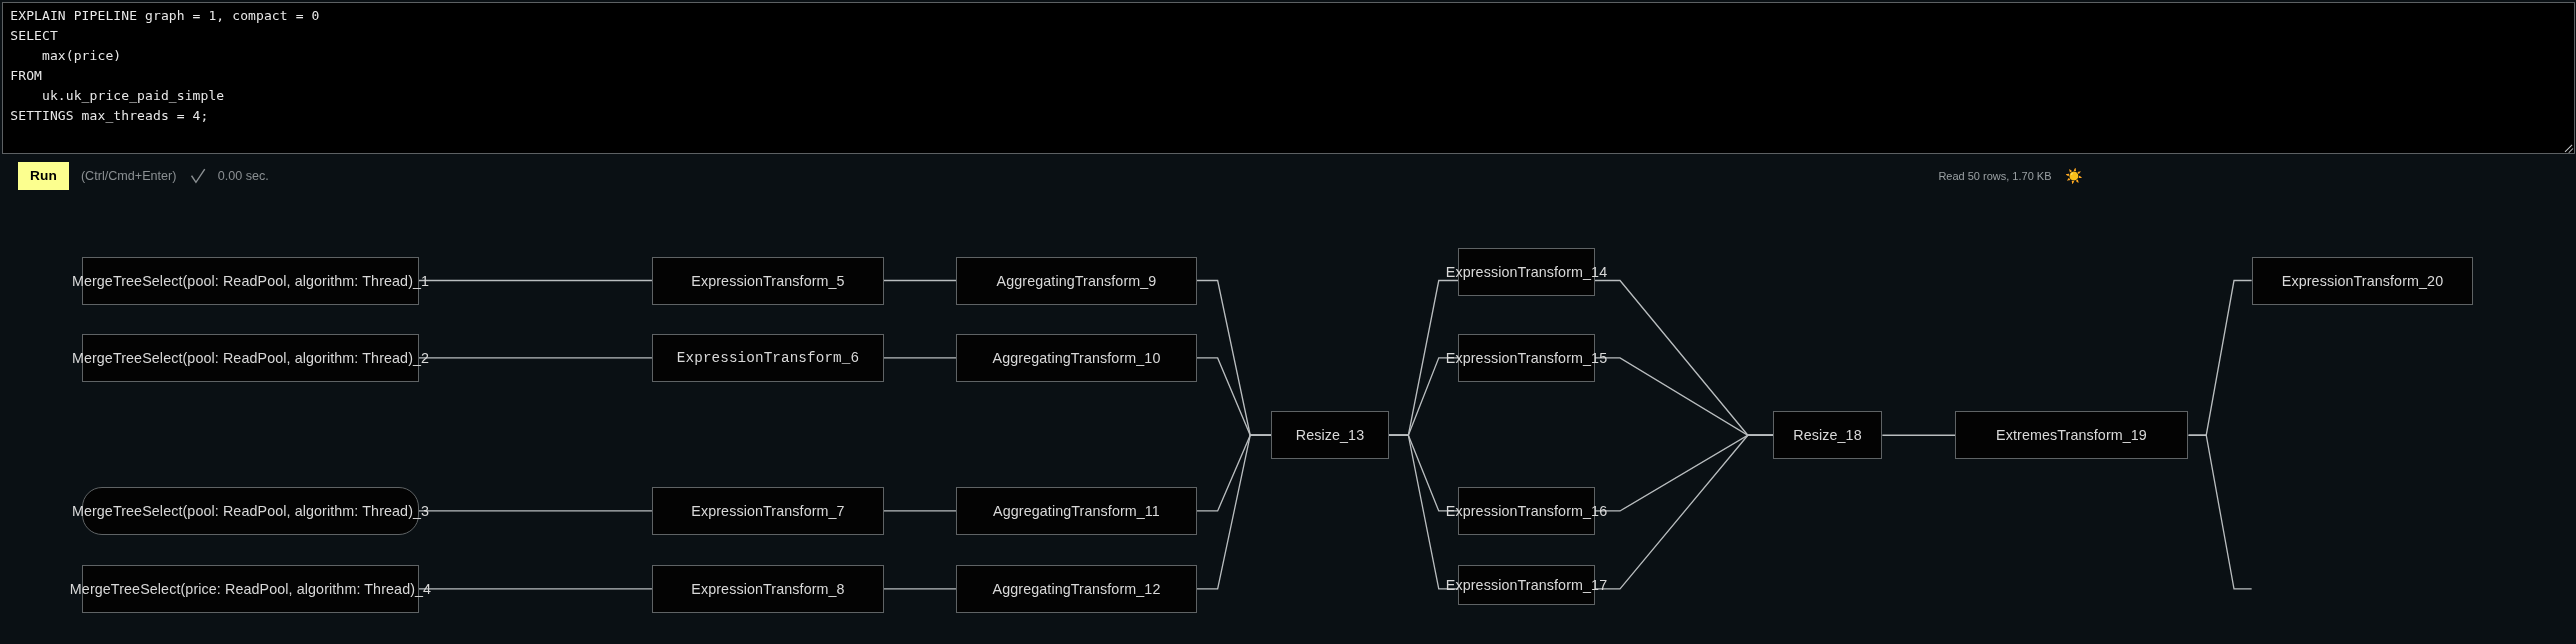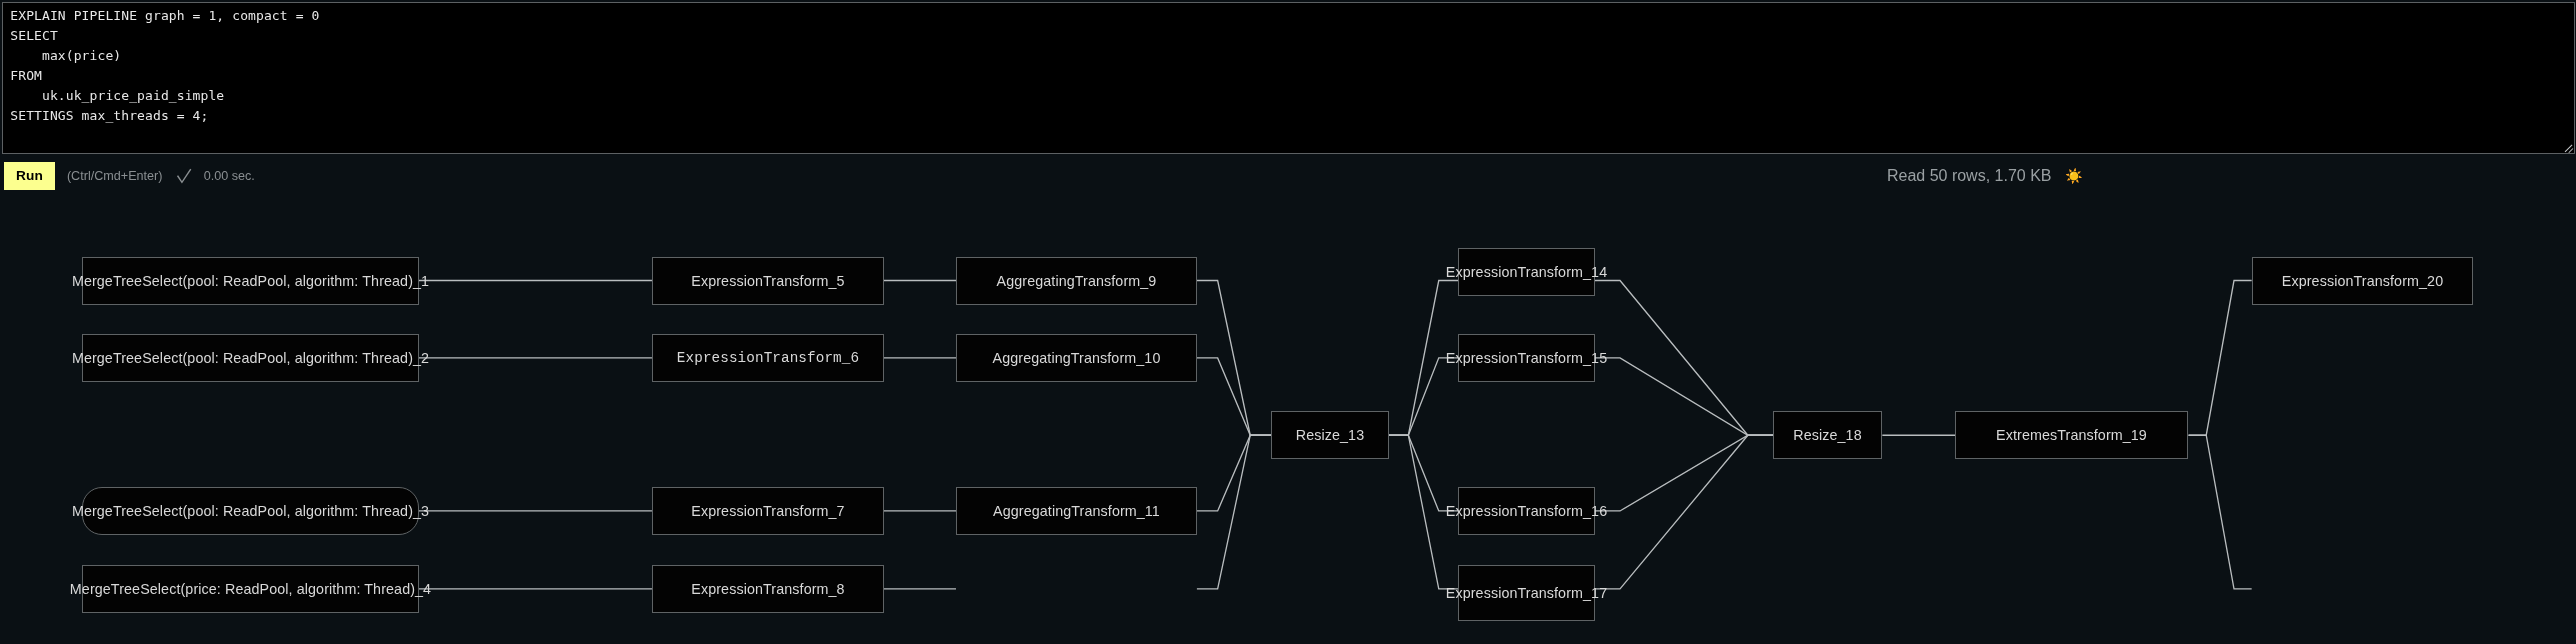--- a/index.html
+++ b/index.html
@@ -64,21 +64,21 @@
 
   
   #toolbar {
     position: absolute;
     left: 0;
     top: 159px;
     width: 2096px;
     height: 34px;
     display: flex;
     align-items: center;
-    padding-left: 4px;
+    padding-left: 18px;
     padding-right: 13px;
   }
   #run-button {
     background: #fcff8f;
     color: #000000;
     border: none;
     font-family: "Liberation Sans", sans-serif;
     font-weight: bold;
     font-size: 13.7px;
     line-height: 1;
@@ -101,21 +101,21 @@
   }
   #elapsed {
     color: #8a8f92;
     font-size: 12.6px;
     margin-left: 12px;
     white-space: nowrap;
   }
   #spacer { flex: 1 1 auto; }
   #stats {
     color: #9aa0a3;
-    font-size: 16px;
+    font-size: 11px;
     white-space: nowrap;
   }
   #theme-toggle {
     margin-left: 13.7px;
     font-size: 14.3px;
     line-height: 1;
     cursor: pointer;
     user-select: none;
   }
 
@@ -233,33 +233,36 @@
       </div>
       <div class="node" style="left: 956px; top: 64px; width: 241px; height: 48px; background: rgb(3, 3, 3); border-color: rgb(95, 99, 101); color: rgb(217, 217, 217);">
         <span>AggregatingTransform_9</span>
       </div>
       <div class="node" style="left: 956px; top: 141px; width: 241px; height: 48px; background: rgb(3, 3, 3); border-color: rgb(95, 99, 101); color: rgb(217, 217, 217);">
         <span>AggregatingTransform_10</span>
       </div>
       <div class="node" style="left: 956px; top: 294px; width: 241px; height: 48px; background: rgb(3, 3, 3); border-color: rgb(95, 99, 101); color: rgb(217, 217, 217);">
         <span>AggregatingTransform_11</span>
       </div>
+      <div class="node" style="left: 956px; top: 372px; width: 241px; height: 48px; background: rgb(3, 3, 3); border-color: rgb(95, 99, 101); color: rgb(217, 217, 217);">
+        <span>AggregatingTransform_12</span>
+      </div>
       <div class="node" style="left: 1271px; top: 218px; width: 118px; height: 48px; background: rgb(3, 3, 3); border-color: rgb(95, 99, 101); color: rgb(217, 217, 217);">
         <span>Resize_13</span>
       </div>
       <div class="node" style="left: 1458px; top: 55px; width: 137px; height: 48px; background: rgb(3, 3, 3); border-color: rgb(95, 99, 101); color: rgb(217, 217, 217);">
         <span>ExpressionTransform_14</span>
       </div>
       <div class="node" style="left: 1458px; top: 141px; width: 137px; height: 48px; background: rgb(3, 3, 3); border-color: rgb(95, 99, 101); color: rgb(217, 217, 217);">
         <span>ExpressionTransform_15</span>
       </div>
       <div class="node" style="left: 1458px; top: 294px; width: 137px; height: 48px; background: rgb(3, 3, 3); border-color: rgb(95, 99, 101); color: rgb(217, 217, 217);">
         <span>ExpressionTransform_16</span>
       </div>
-      <div class="node" style="left: 1458px; top: 372px; width: 137px; height: 56px; background: rgb(3, 3, 3); border-color: rgb(95, 99, 101); color: rgb(217, 217, 217);">
+      <div class="node" style="left: 1458px; top: 372px; width: 137px; height: 40px; background: rgb(3, 3, 3); border-color: rgb(95, 99, 101); color: rgb(217, 217, 217);">
         <span>ExpressionTransform_17</span>
       </div>
       <div class="node" style="left: 1773px; top: 218px; width: 109px; height: 48px; background: rgb(3, 3, 3); border-color: rgb(95, 99, 101); color: rgb(217, 217, 217);">
         <span>Resize_18</span>
       </div>
       <div class="node" style="left: 1955px; top: 218px; width: 233px; height: 48px; background: rgb(3, 3, 3); border-color: rgb(95, 99, 101); color: rgb(217, 217, 217);">
         <span>ExtremesTransform_19</span>
       </div>
       <div class="node" style="left: 2252px; top: 64px; width: 221px; height: 48px; background: rgb(3, 3, 3); border-color: rgb(95, 99, 101); color: rgb(217, 217, 217);">
         <span>ExpressionTransform_20</span>

